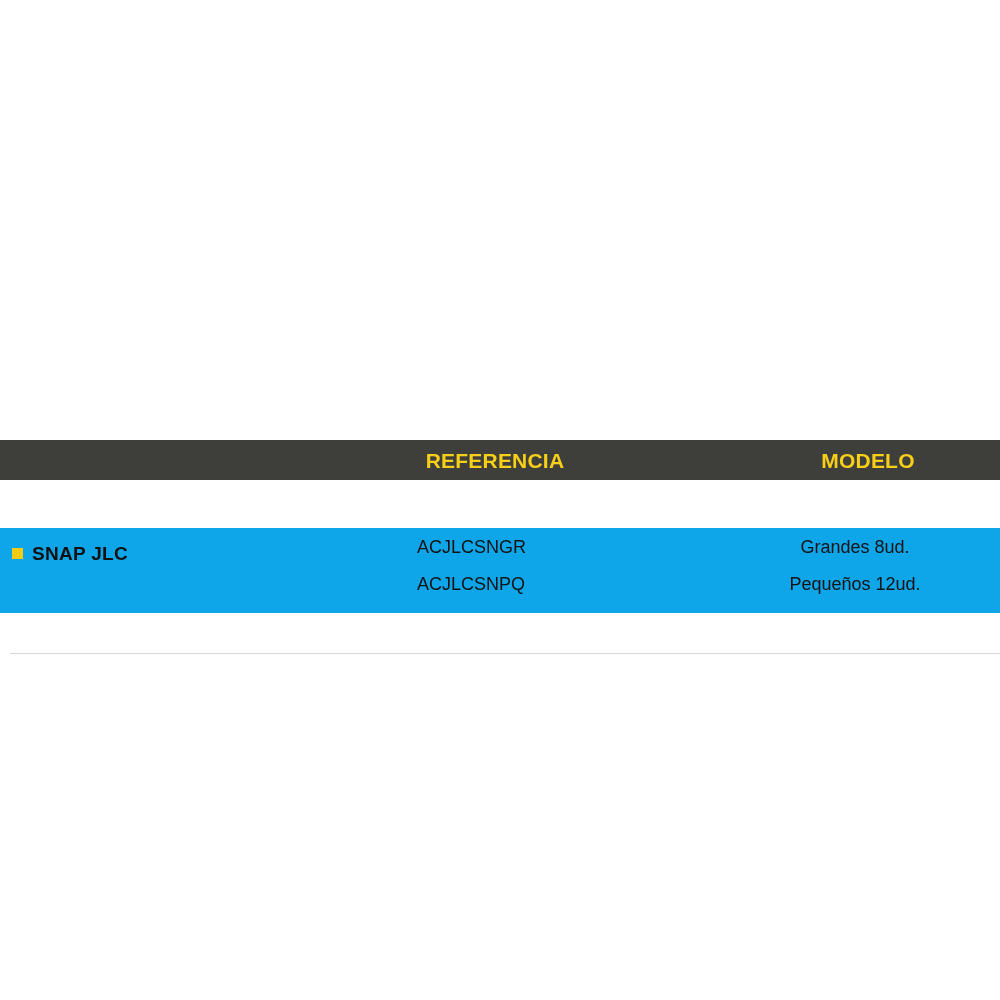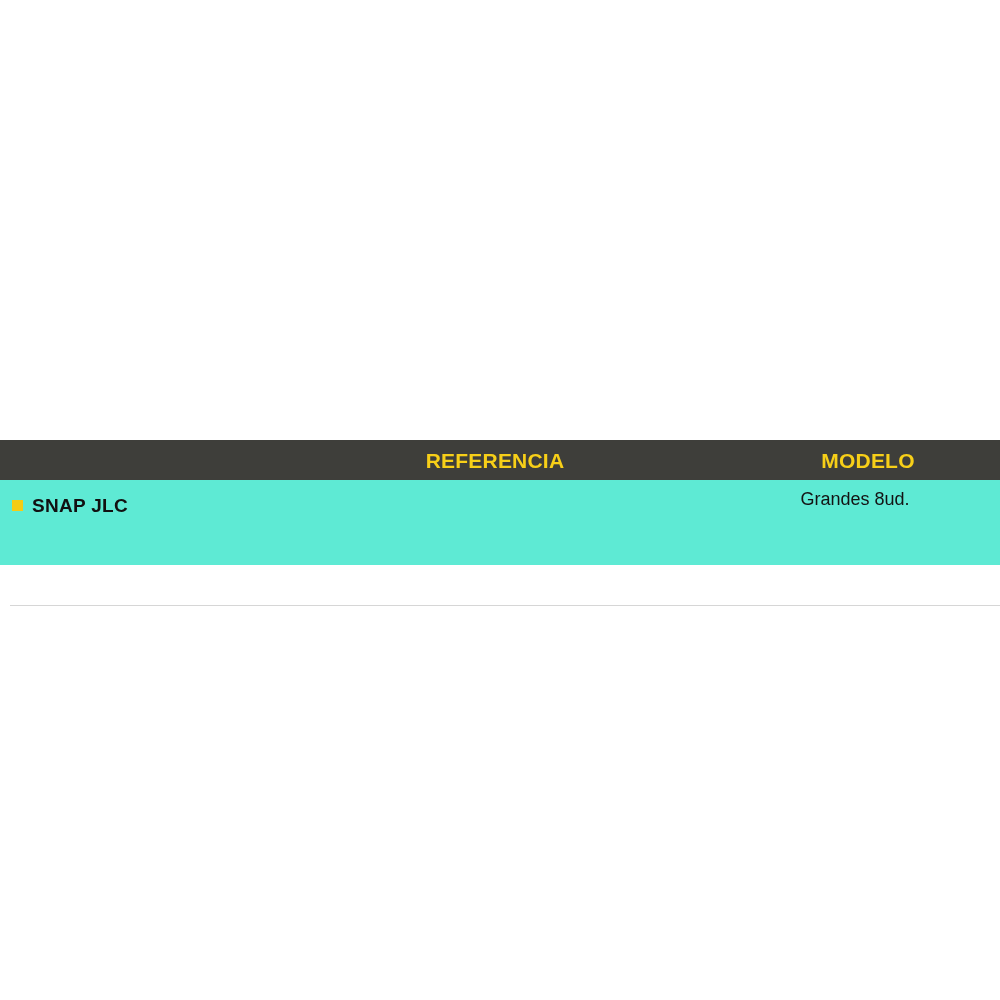--- a/index.html
+++ b/index.html
@@ -66,21 +66,22 @@
     letter-spacing: 0.2px;
     line-height: 1;
     white-space: nowrap;
   }
 
   
   .spec-body {
     position: relative;
     width: 100%;
     height: 85px;
-    background: #5eead4;
+    background: #0ea5e9;
+    margin-top: 48px;
   }
 
   .product-cell {
     position: absolute;
     left: 12px;
     top: 16px;
     display: flex;
     align-items: center;
     gap: 9px;
     white-space: nowrap;
@@ -167,22 +168,33 @@
   </div>
 
   <div class="spec-body">
 
     <div class="product-cell">
       <span class="bullet-square"></span>
       <span class="product-name">SNAP JLC</span>
     </div>
 
     <div class="row row-1">
+      <div class="cell-ref">
+        <span class="cell-text">ACJLCSNGR</span>
+      </div>
       <div class="cell-model">
         <span class="cell-text">Grandes 8ud.</span>
       </div>
     </div>
 
+    <div class="row row-2">
+      <div class="cell-ref">
+        <span class="cell-text">ACJLCSNPQ</span>
+      </div>
+      <div class="cell-model">
+        <span class="cell-text">Pequeños 12ud.</span>
+      </div>
+    </div>
 
     <div class="spec-footer-rule"></div>
   </div>
 
 </div>
 
 </body></html>

